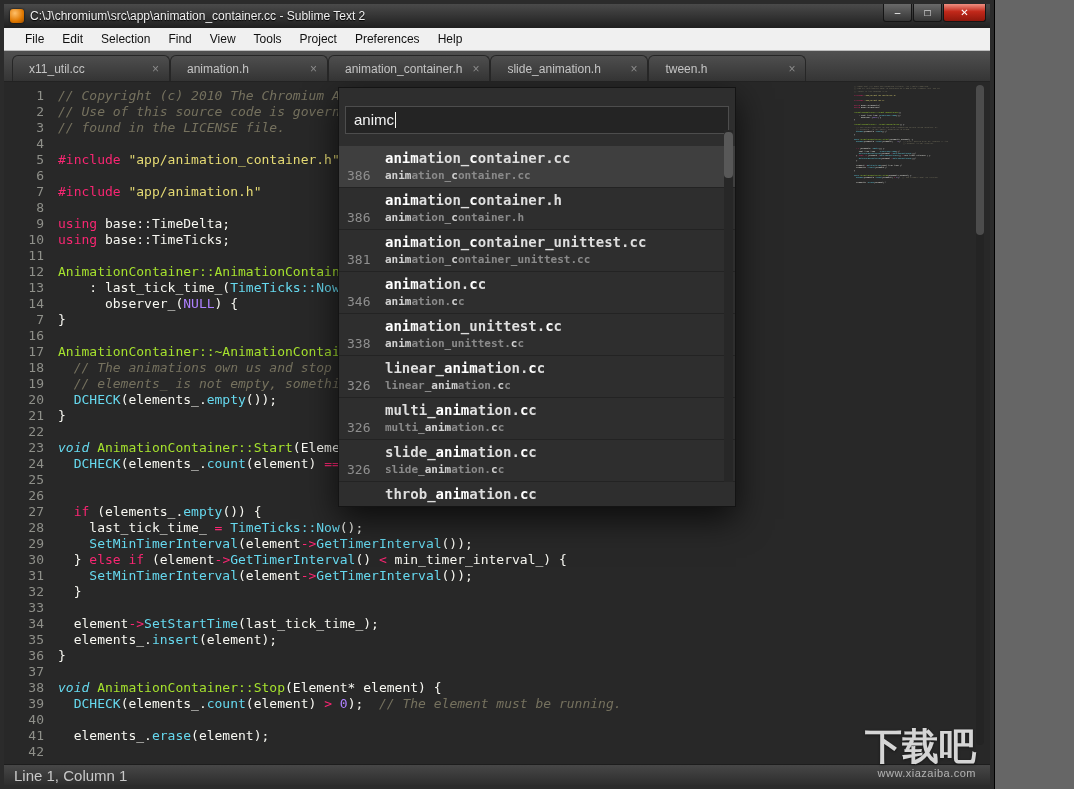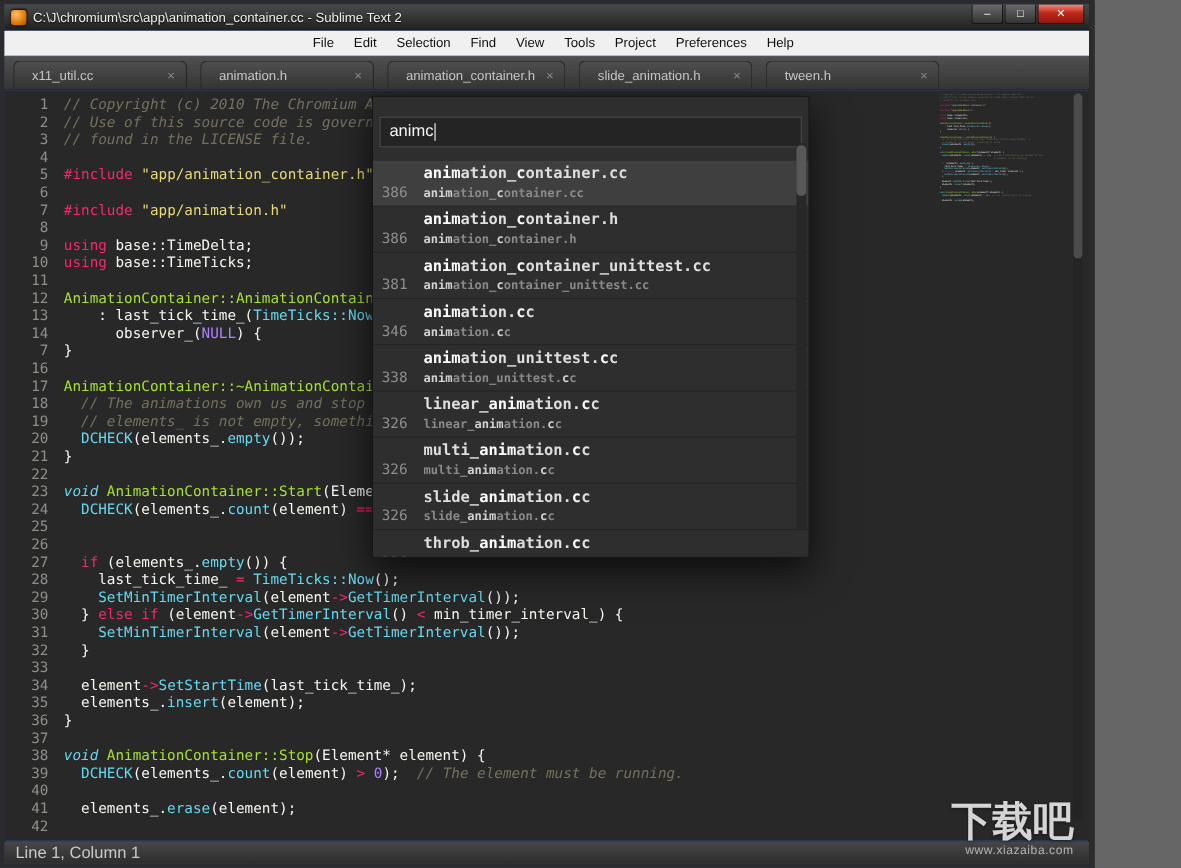--- a/index.html
+++ b/index.html
@@ -1,44 +1,44 @@
 <!DOCTYPE html>
 <html><head>
 <meta charset="utf-8">
 <style>
   * { margin:0; padding:0; box-sizing:border-box; }
   html,body { width:1074px; height:789px; overflow:hidden; background:#666; }
   body { font-family:"Liberation Sans", sans-serif; }
 
   .window { position:relative; width:994px; height:789px;
-    background:#3b82f6; border:4px solid #2b2b2b; box-shadow: inset 0 0 0 1px #111, 0 0 0 1px #000;
+    background:#4c1d95; border:4px solid #2b2b2b; box-shadow: inset 0 0 0 1px #111, 0 0 0 1px #000;
     display:flex; flex-direction:column; }
 
   
   .titlebar { height:24px; flex:none; background:linear-gradient(#4a4a4a,#1f1f1f);
     display:flex; align-items:center; padding:0 4px; color:#f0f0f0; font-size:12px; }
   .app-icon { width:14px; height:14px; border-radius:3px; flex:none;
     background:radial-gradient(circle at 35% 30%, #ffc06a, #e07800 60%, #9c4f00); margin:0 6px 0 2px;
     box-shadow:0 0 2px #000; }
   .title-text { white-space:nowrap; overflow:hidden; text-shadow:0 1px 1px #000; }
   .win-btns { margin-left:auto; display:flex; gap:1px; align-self:flex-start; }
   .win-btn { width:29px; height:18px; display:flex; align-items:center; justify-content:center;
     font-size:10px; line-height:10px; color:#fff; background:linear-gradient(#6a6a6a,#343434);
     border:1px solid #151515; border-top:none; border-radius:0 0 3px 3px; cursor:default; }
   .win-btn.close { width:43px; background:linear-gradient(#ef8f81,#c1281a 45%,#8f170c); }
 
   
   .menubar { height:23px; flex:none; background:#f0f0f0; border-bottom:1px solid #bdbdbd;
-    display:flex; align-items:stretch; padding-left:12px;justify-content:center; }
+    display:flex; align-items:stretch; padding-left:12px; }
   .menu-item { padding:0 9px; font-size:12px; color:#101010; display:flex; align-items:center; }
 
   
   .tabbar { height:31px; flex:none; background:linear-gradient(#505050,#353535);
     border-bottom:1px solid #222; display:flex; align-items:flex-end; padding:0 8px; }
-  .tab { height:26px; min-width:158px; margin-right:12px; padding:0 10px 0 16px;
+  .tab { height:26px; min-width:158px; margin-right:0; padding:0 10px 0 16px;
     display:flex; align-items:center; justify-content:space-between; gap:10px;
     background:linear-gradient(#4e4e4e,#343434); border:1px solid #262626; border-bottom:none;
     border-radius:6px 6px 0 0; color:#c4c4c4; font-size:12px; white-space:nowrap; }
   .tab .close-x { color:#8b8b8b; font-size:12px; }
 
   
   .editor { position:relative; flex:1; background:#282828; overflow:hidden;
     font-family:"DejaVu Sans Mono", monospace; font-size:13px; line-height:16px; }
   .code { position:absolute; top:6px; left:0; }
   .code-row { display:flex; height:16px; white-space:pre; }

